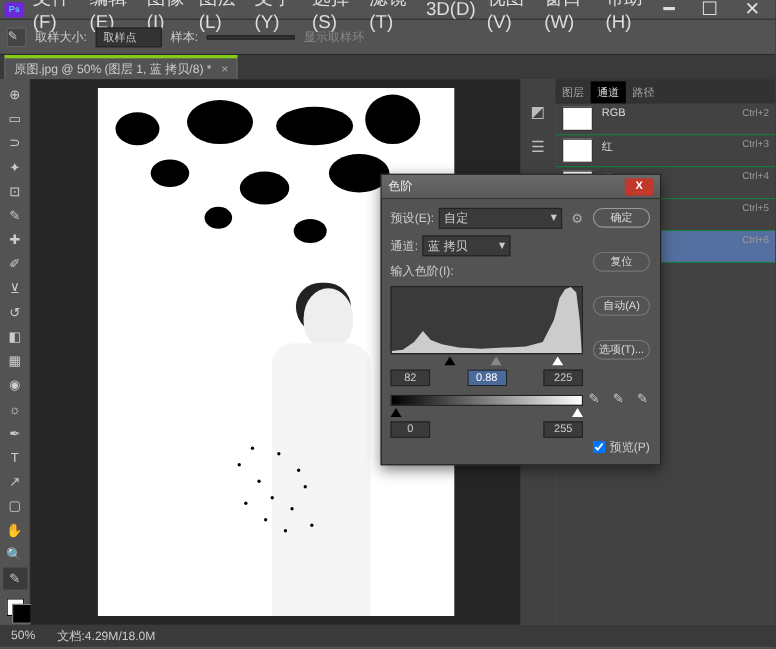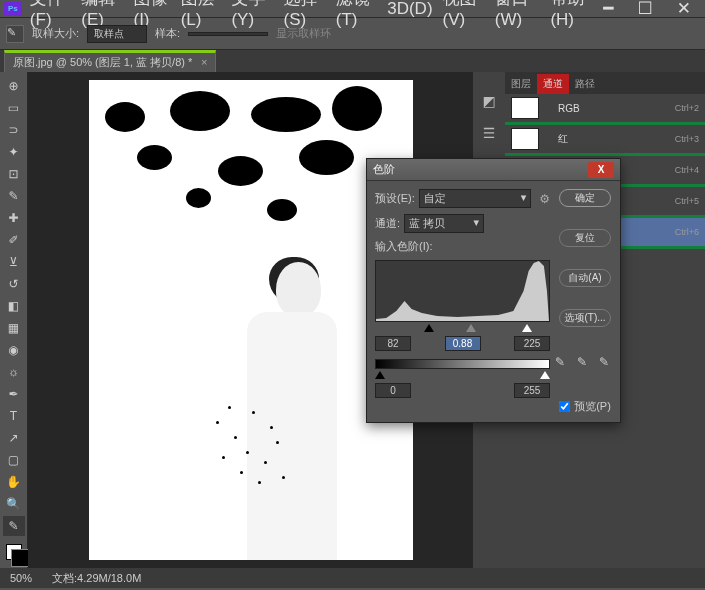--- a/index.html
+++ b/index.html
@@ -28,30 +28,30 @@
 .head{position:absolute;top:0;left:40%;width:45px;height:55px;background:#eee;border-radius:50% 50% 45% 45%}
 .hair{position:absolute;top:-5px;left:35%;width:50px;height:48px;background:#222;border-radius:50% 50% 30% 60%}
 .body{position:absolute;top:50px;left:20%;width:90px;height:260px;background:#f5f5f5;border-radius:20px 20px 0 0}
 .bouquet{position:absolute;top:45%;left:-10%;width:120px;height:100px}
 .dot{position:absolute;width:3px;height:3px;background:#000;border-radius:50%}
 .right-dock{width:32px;background:#424242;display:flex;flex-direction:column;align-items:center;padding-top:20px;gap:14px}
 .dock-ico{width:18px;height:18px;color:#bbb;display:flex;align-items:center;justify-content:center;font-size:14px}
 .panels{width:200px;background:#424242;display:flex;flex-direction:column}
 .panel-tabs{display:flex;background:#323232;height:22px;align-items:flex-end}
 .ptab{padding:3px 6px;font-size:10px;color:#aaa;background:#323232}
-.ptab.act{background:#b91c1c;color:#ddd}
+.ptab.act{background:#000000;color:#ddd}
 .channel-list{flex:1;overflow:auto}
-.channel{display:flex;align-items:center;padding:3px 6px;gap:19px;border-bottom:3px solid #15803d}
+.channel{display:flex;align-items:flex-start;padding:3px 6px;gap:8px;border-bottom:1px solid #15803d}
 .channel.sel-ch{background:#5570a0}
 .ch-thumb{width:28px;height:22px;background:#fff;border:1px solid #222;font-size:7px}
 .ch-name{flex:1;font-size:10px;color:#ddd}
 .ch-sc{font-size:9px;color:#999}
 .statusbar{height:20px;background:#3a3a3a;display:flex;align-items:center;padding:0 10px;gap:20px;font-size:10px;color:#bbb}
 
-.dialog{position:absolute;left:366px;top:158px;width:255px;background:#535353;border:1px solid #222;box-shadow:0 4px 12px rgba(0,0,0,0.5)}
+.dialog{position:absolute;left:346px;top:158px;width:255px;background:#535353;border:1px solid #222;box-shadow:0 4px 12px rgba(0,0,0,0.5)}
 .dlg-title{height:22px;background:linear-gradient(#6a6a6a,#585858);display:flex;align-items:center;padding:0 6px;border-bottom:1px solid #333}
 .dlg-title span{flex:1;font-size:11px;color:#eee}
 .dlg-close{width:26px;height:16px;background:#c0392b;color:#fff;display:flex;align-items:center;justify-content:center;border-radius:2px;font-size:10px;font-weight:bold}
 .dlg-body{padding:8px;display:flex;gap:8px}
 .dlg-left{flex:1}
 .dlg-right{width:54px;display:flex;flex-direction:column;gap:22px;align-items:center}
 .btn{width:52px;height:18px;background:#535353;border:1px solid #777;border-radius:9px;font-size:10px;color:#ddd;display:flex;align-items:center;justify-content:center}
 .btn.prim{border-color:#999}
 .row{display:flex;align-items:center;gap:4px;margin-bottom:6px;font-size:10px}
 .drop{flex:1;background:#3a3a3a;border:1px solid #222;padding:1px 4px;font-size:10px;color:#ccc;display:flex;justify-content:space-between}

